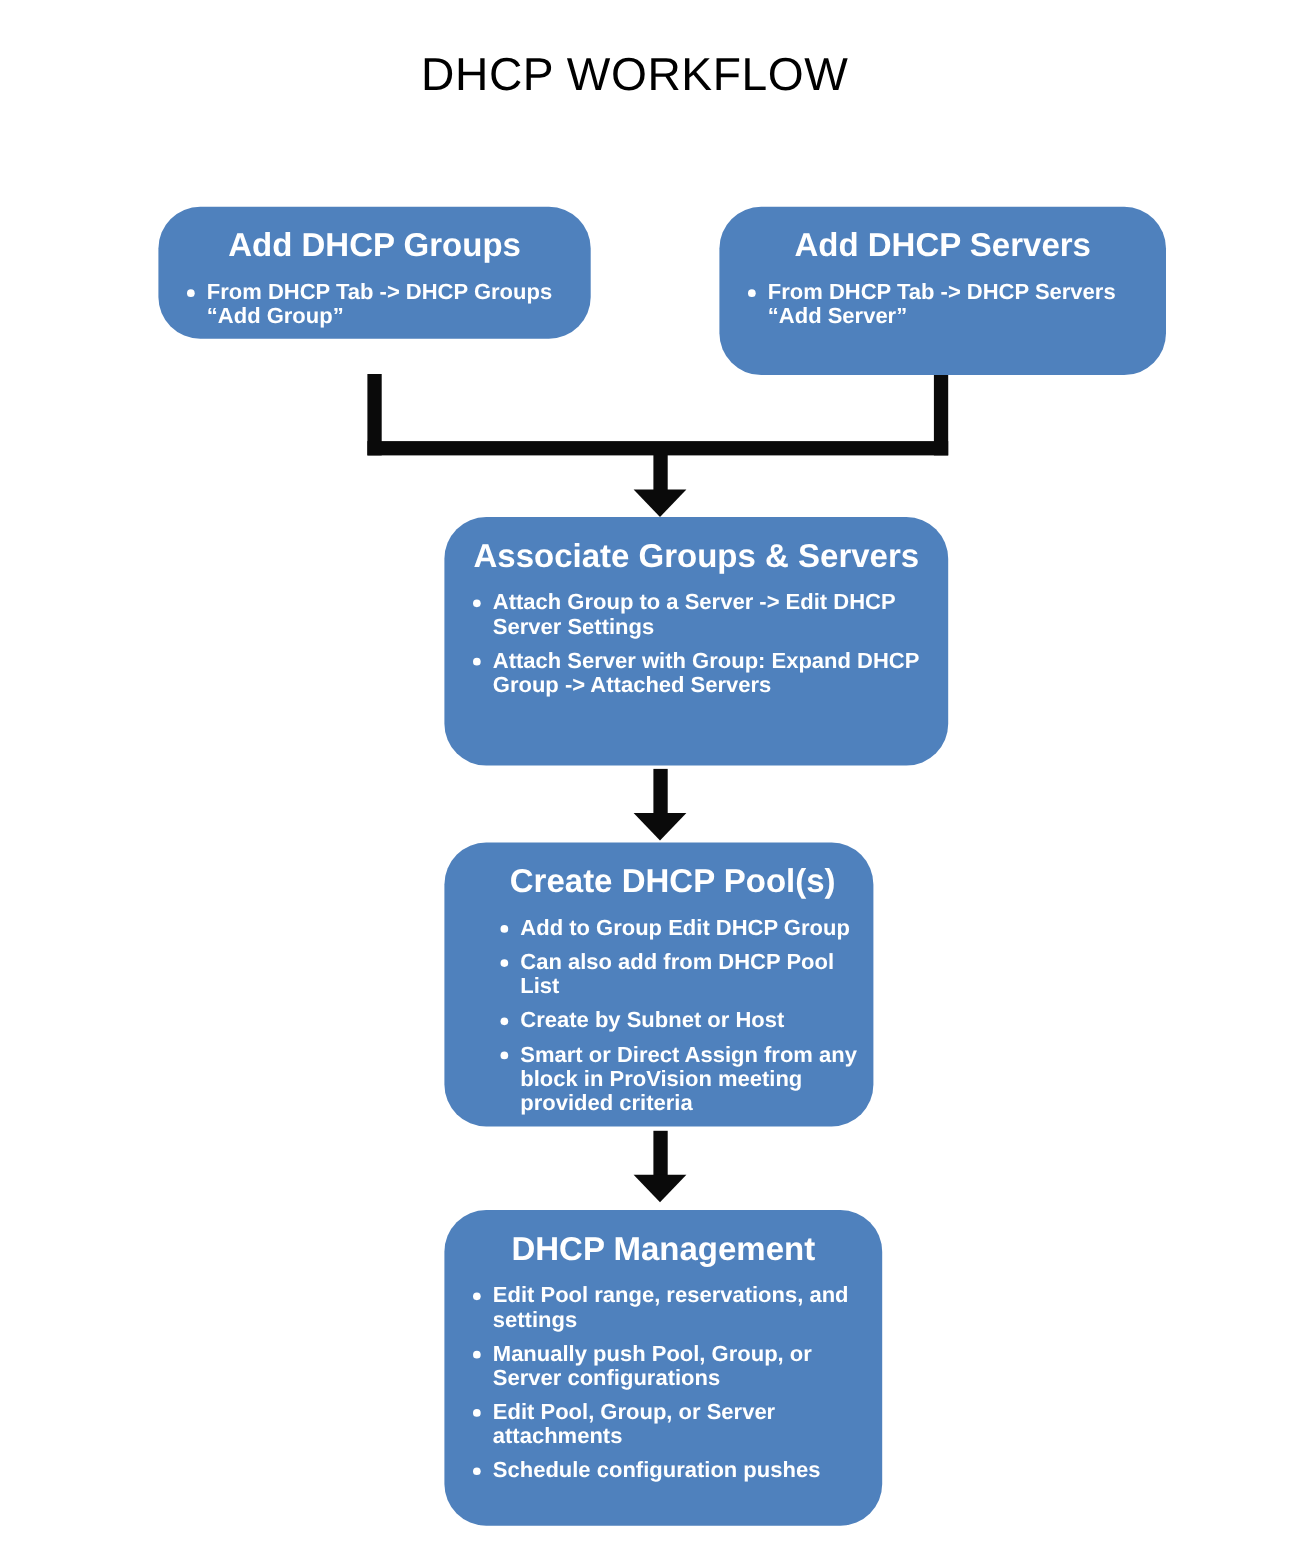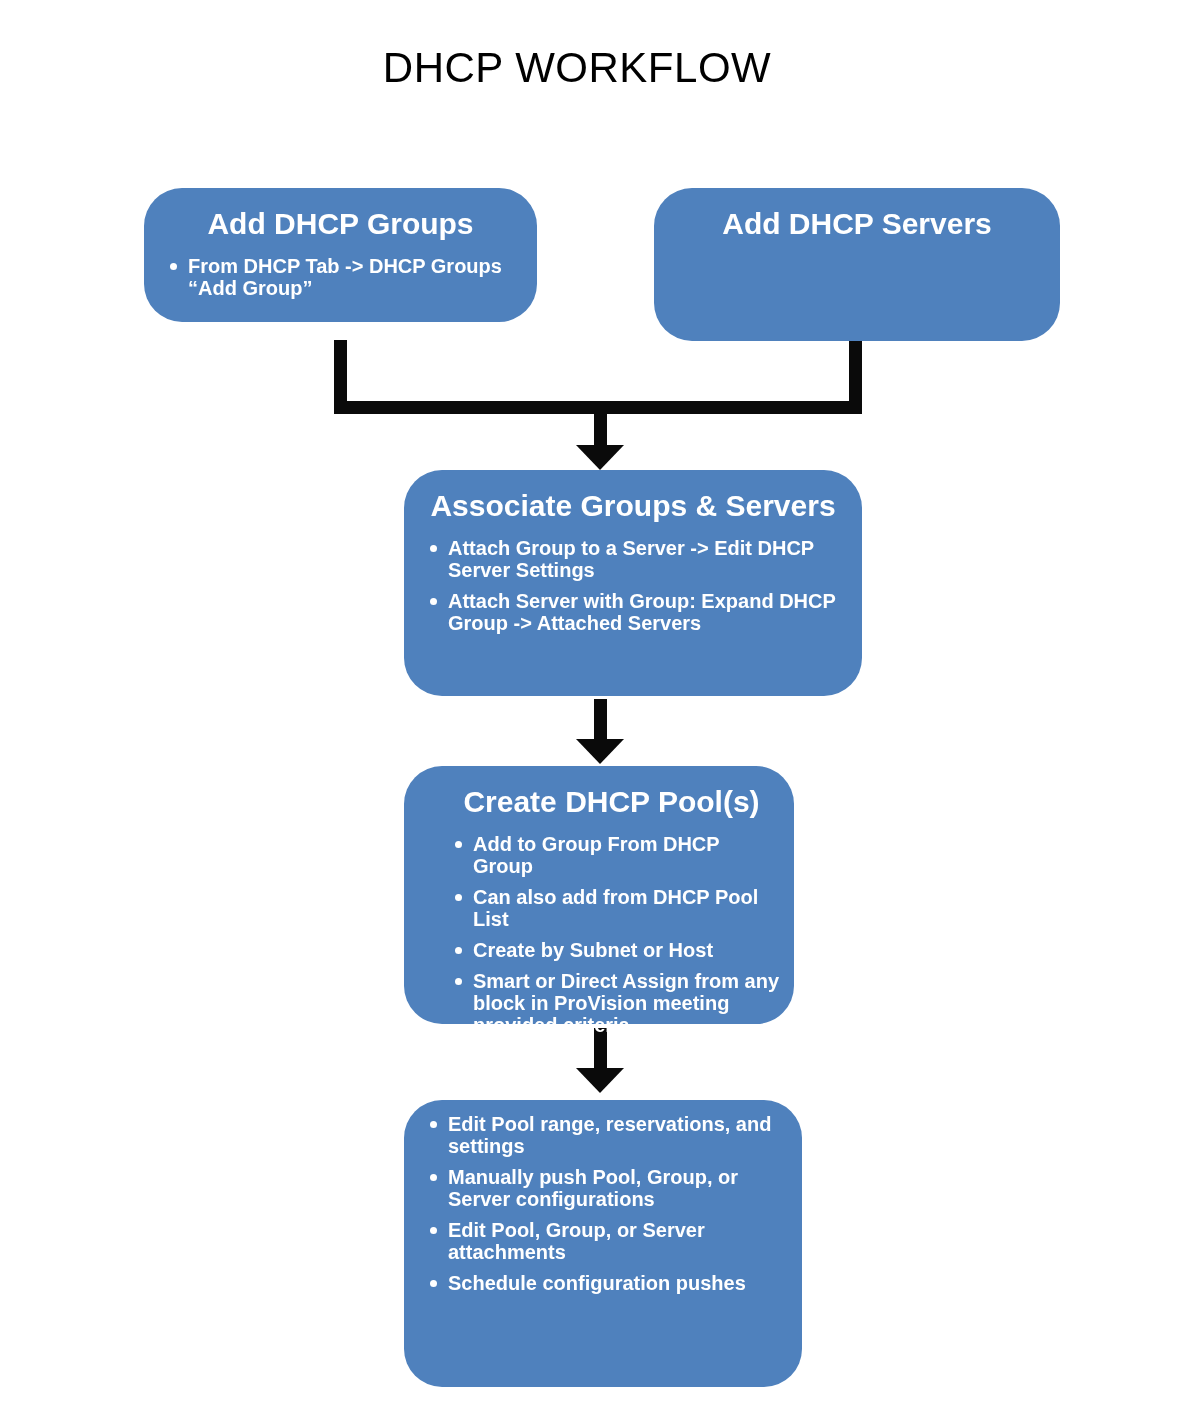--- a/index.html
+++ b/index.html
@@ -59,21 +59,21 @@
   }
   .dot {
     flex: 0 0 auto;
     width: 7px;
     height: 7px;
     margin-top: 8px;
     border-radius: 50%;
     background: var(--box-text);
   }
   
-  .box-groups    { left: 144px; top: 188px; width: 393px; height: 134px; }
+  .box-groups    { left: 144px; top: 188px; width: 393px; height: 120px; }
   .box-servers   { left: 654px; top: 188px; width: 406px; height: 153px; }
   .box-associate { left: 404px; top: 470px; width: 458px; height: 226px; }
   .box-pools     { left: 404px; top: 766px; width: 390px; height: 258px; padding-left: 25px; }
   .box-mgmt      { left: 404px; top: 1100px; width: 398px; height: 287px; }
   
   .cline { position: absolute; background: var(--connector); }
   .left-drop   { left: 334px; top: 340px; width: 13px; height: 74px; }
   .right-drop  { left: 849px; top: 340px; width: 13px; height: 74px; }
   .hbar        { left: 334px; top: 401px; width: 528px; height: 13px; }
   .center-drop { left: 594px; top: 410px; width: 13px; height: 38px; }
@@ -114,20 +114,26 @@
     <ul class="bullets">
       <li>
         <span class="dot"></span>
         <span>From  DHCP Tab -&gt; DHCP Groups “Add Group”</span>
       </li>
     </ul>
   </section>
 
   <section class="box box-servers">
     <h2 class="box-heading">Add DHCP Servers</h2>
+    <ul class="bullets">
+      <li>
+        <span class="dot"></span>
+        <span>From  DHCP Tab -&gt; DHCP Servers “Add Server”</span>
+      </li>
+    </ul>
   </section>
 
   <section class="box box-associate">
     <h2 class="box-heading">Associate Groups &amp; Servers</h2>
     <ul class="bullets">
       <li>
         <span class="dot"></span>
         <span>Attach Group to a Server -&gt; Edit DHCP Server Settings</span>
       </li>
       <li>
@@ -135,38 +141,39 @@
         <span>Attach Server with Group: Expand DHCP Group -&gt; Attached Servers</span>
       </li>
     </ul>
   </section>
 
   <section class="box box-pools">
     <h2 class="box-heading">Create DHCP Pool(s)</h2>
     <ul class="bullets">
       <li>
         <span class="dot"></span>
-        <span>Add to Group From DHCP Group</span>
+        <span>Add to Group Edit DHCP Group</span>
       </li>
       <li>
         <span class="dot"></span>
         <span>Can also add from DHCP Pool List</span>
       </li>
       <li>
         <span class="dot"></span>
         <span>Create by Subnet or Host</span>
       </li>
       <li>
         <span class="dot"></span>
         <span>Smart or Direct Assign from any block in ProVision meeting provided criteria</span>
       </li>
     </ul>
   </section>
 
   <section class="box box-mgmt">
+    <h2 class="box-heading">DHCP Management</h2>
     <ul class="bullets">
       <li>
         <span class="dot"></span>
         <span>Edit Pool range, reservations, and settings</span>
       </li>
       <li>
         <span class="dot"></span>
         <span>Manually push Pool, Group, or Server configurations</span>
       </li>
       <li>

